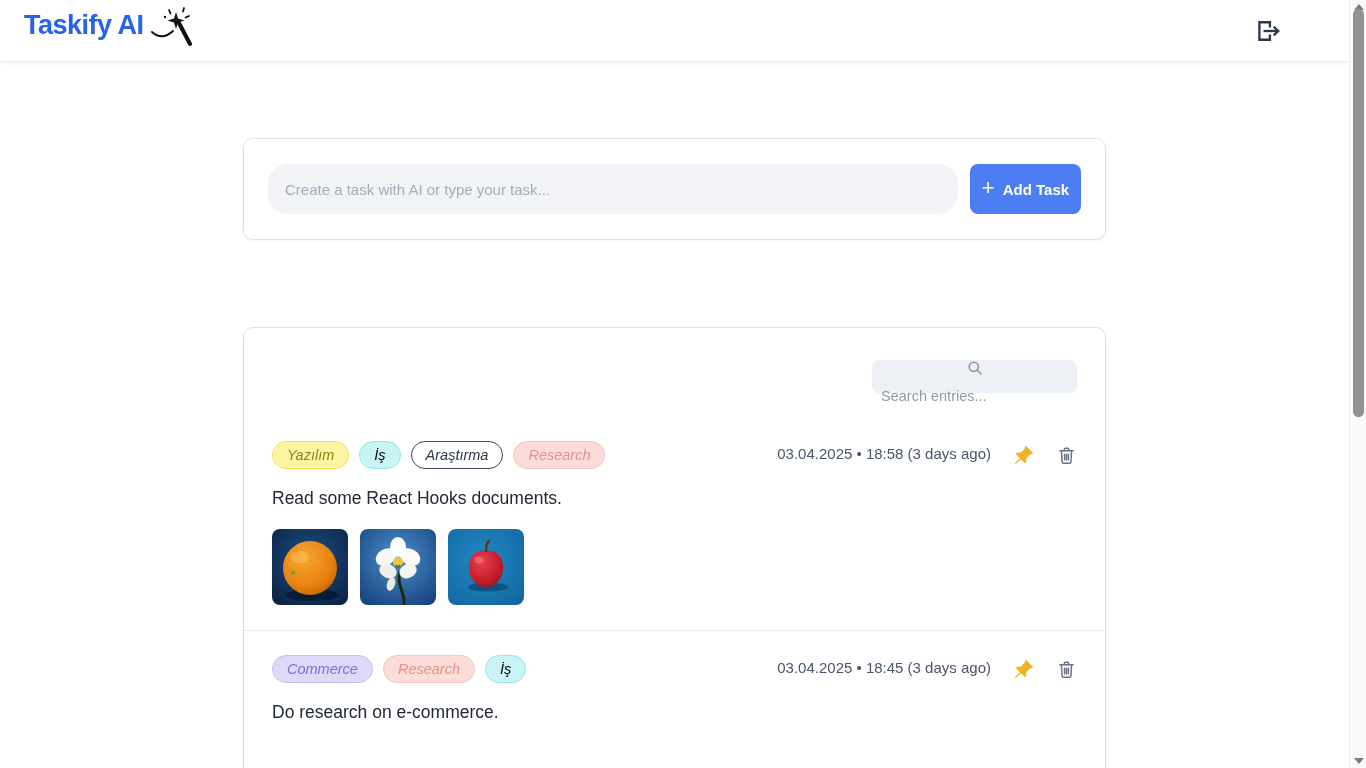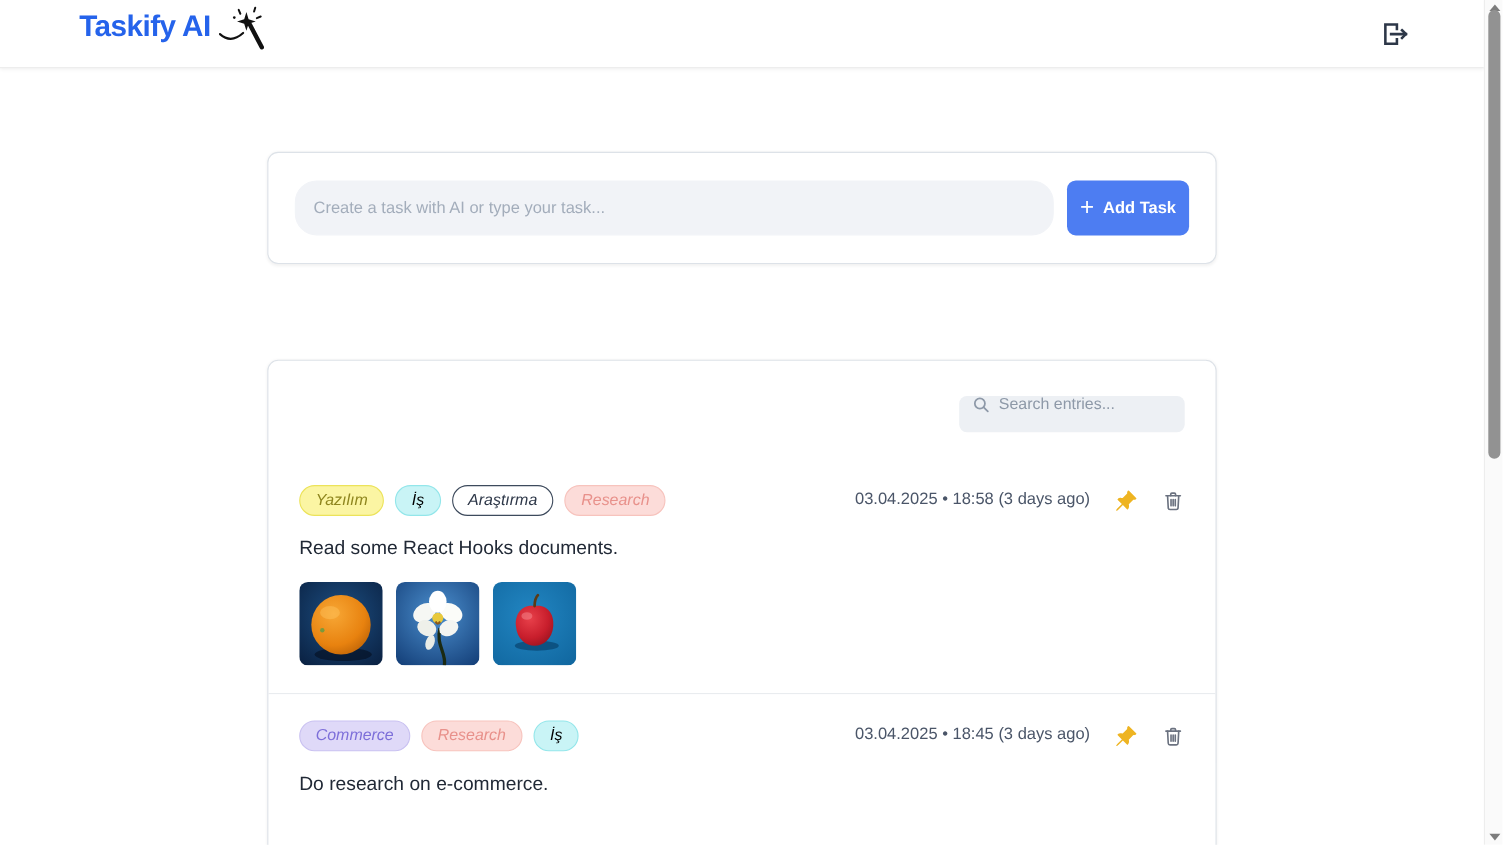--- a/index.html
+++ b/index.html
@@ -3,21 +3,21 @@
 <meta charset="utf-8">
 <style>
   * { margin:0; padding:0; box-sizing:border-box; }
   html,body { width:1366px; height:768px; overflow:hidden; background:#fff;
     font-family:"Liberation Sans","DejaVu Sans",sans-serif; }
   .viewport { position:relative; width:1366px; height:768px; }
   .content-area { width:1349px; height:768px; overflow:hidden; }
 
   
   .header { height:62px; background:#fff; display:flex; align-items:center;
-    justify-content:space-between; padding:0 66px 0 72px;
+    justify-content:space-between; padding:0 66px 0 24px;
     border-bottom:1px solid #ececec; box-shadow:0 1px 4px rgba(0,0,0,.07);
     position:relative; z-index:5; }
   .logo { display:flex; align-items:flex-start; gap:2px; cursor:pointer; }
   .logo-text { font-size:27px; font-weight:800; color:#2563eb; letter-spacing:-0.5px; }
   .logo-wand { margin-top:-4px; }
   .logout-btn { background:none; border:none; cursor:pointer; padding:2px; line-height:0; }
 
   
   .column { width:863px; margin:0 auto; }
   .card { background:#fff; border:1px solid #dde2e8; border-radius:10px;
@@ -32,21 +32,21 @@
   .add-task-btn { width:111px; height:50px; background:#4d7df2; color:#fff; border:none;
     border-radius:8px; font-size:15px; font-weight:700; cursor:pointer;
     display:flex; align-items:center; justify-content:center; gap:8px;
     font-family:"Liberation Sans",sans-serif; }
   .plus-glyph { font-size:22px; font-weight:300; line-height:1; margin-top:-2px; }
 
   
   .entries-card { margin-top:87px; padding:32px 28px 0 28px; min-height:460px; }
   .search-row { display:flex; justify-content:flex-end; margin-bottom:48px; }
   .search-box { width:205px; height:33px; background:#edf0f4; border-radius:7px;
-    display:flex; align-items:flex-start; gap:8px; padding:0 12px; }
+    display:flex; align-items:center; gap:8px; padding:0 12px;flex-direction:column; }
   .search-box input { flex:1; min-width:0; border:none; background:transparent; outline:none;
     font-size:14.5px; color:#333; font-family:"Liberation Sans",sans-serif; }
   .search-box input::placeholder { color:#8e99a8; }
 
   .entry-header { display:flex; justify-content:space-between; align-items:center; }
   .tag-row { display:flex; gap:10px; align-items:center;font-style:italic; }
   .tag { border-radius:999px; padding:3px 14px; font-size:14.5px; line-height:20px;
     border:1px solid transparent; cursor:default; white-space:nowrap; }
   .tag--yellow  { background:#fbf5a3; border-color:#ece35a; color:#8f861f; }
   .tag--cyan    { background:#c9f4f6; border-color:#93e6ea; color:#000000; }

